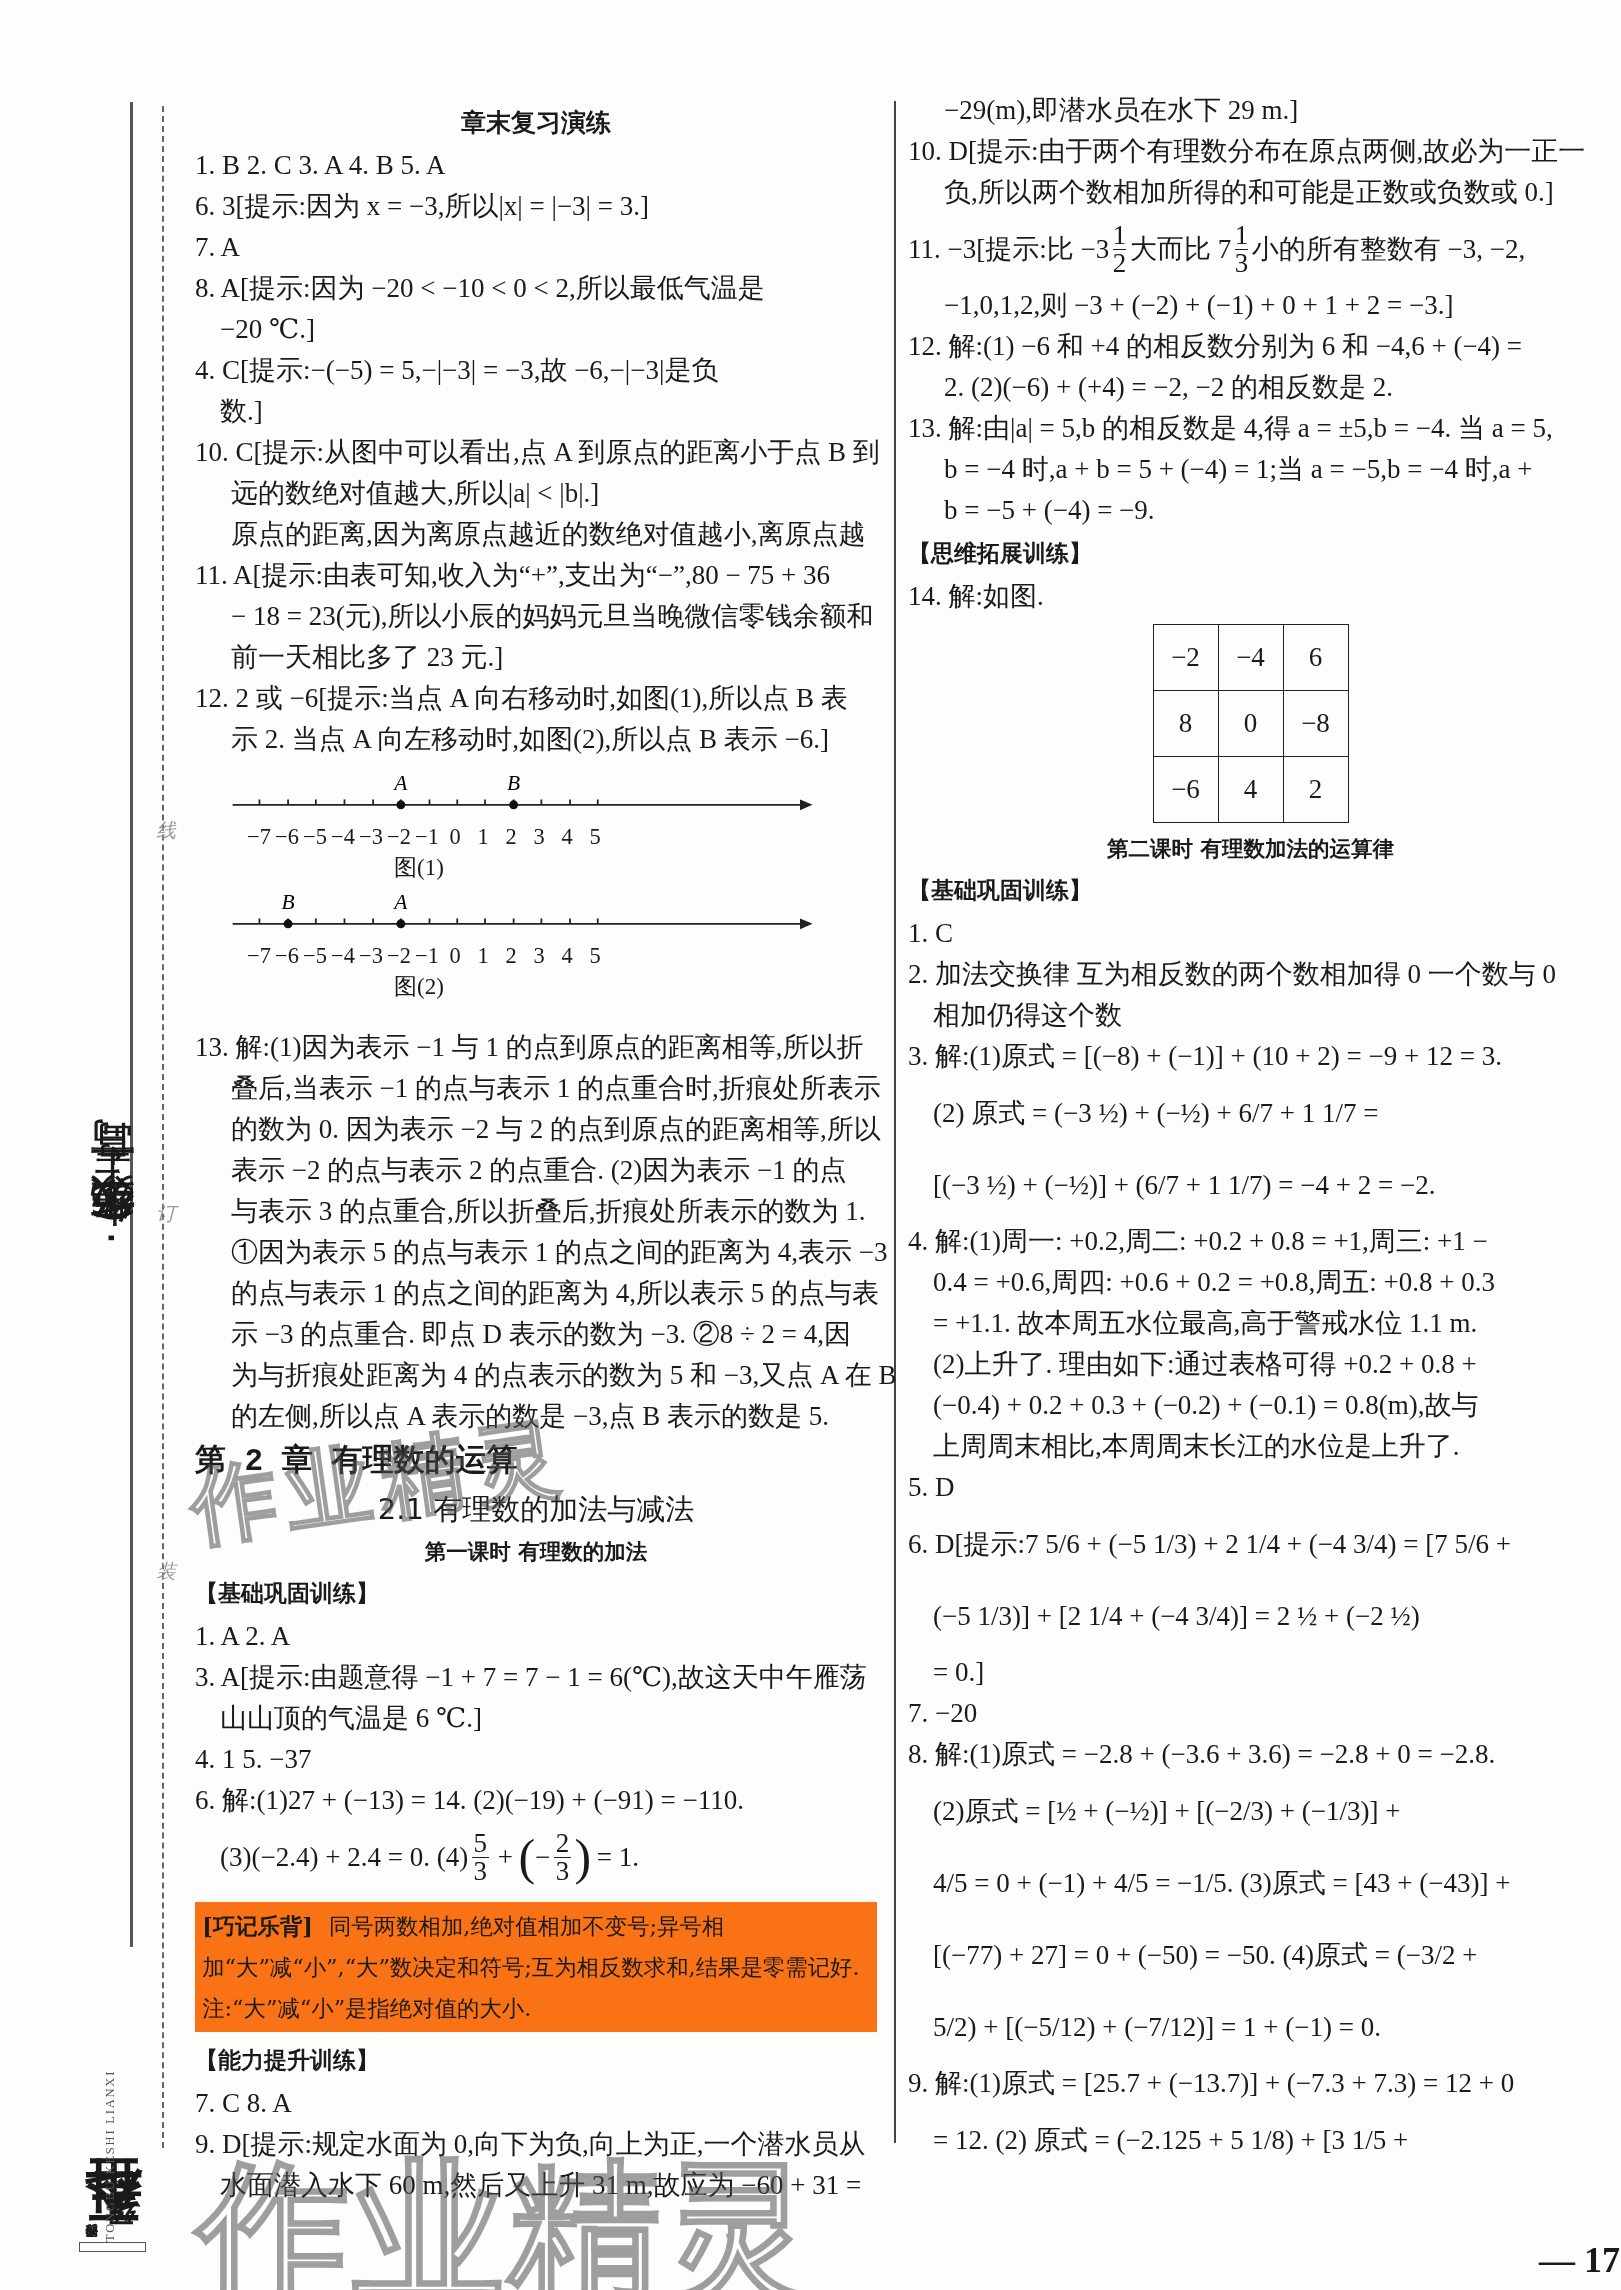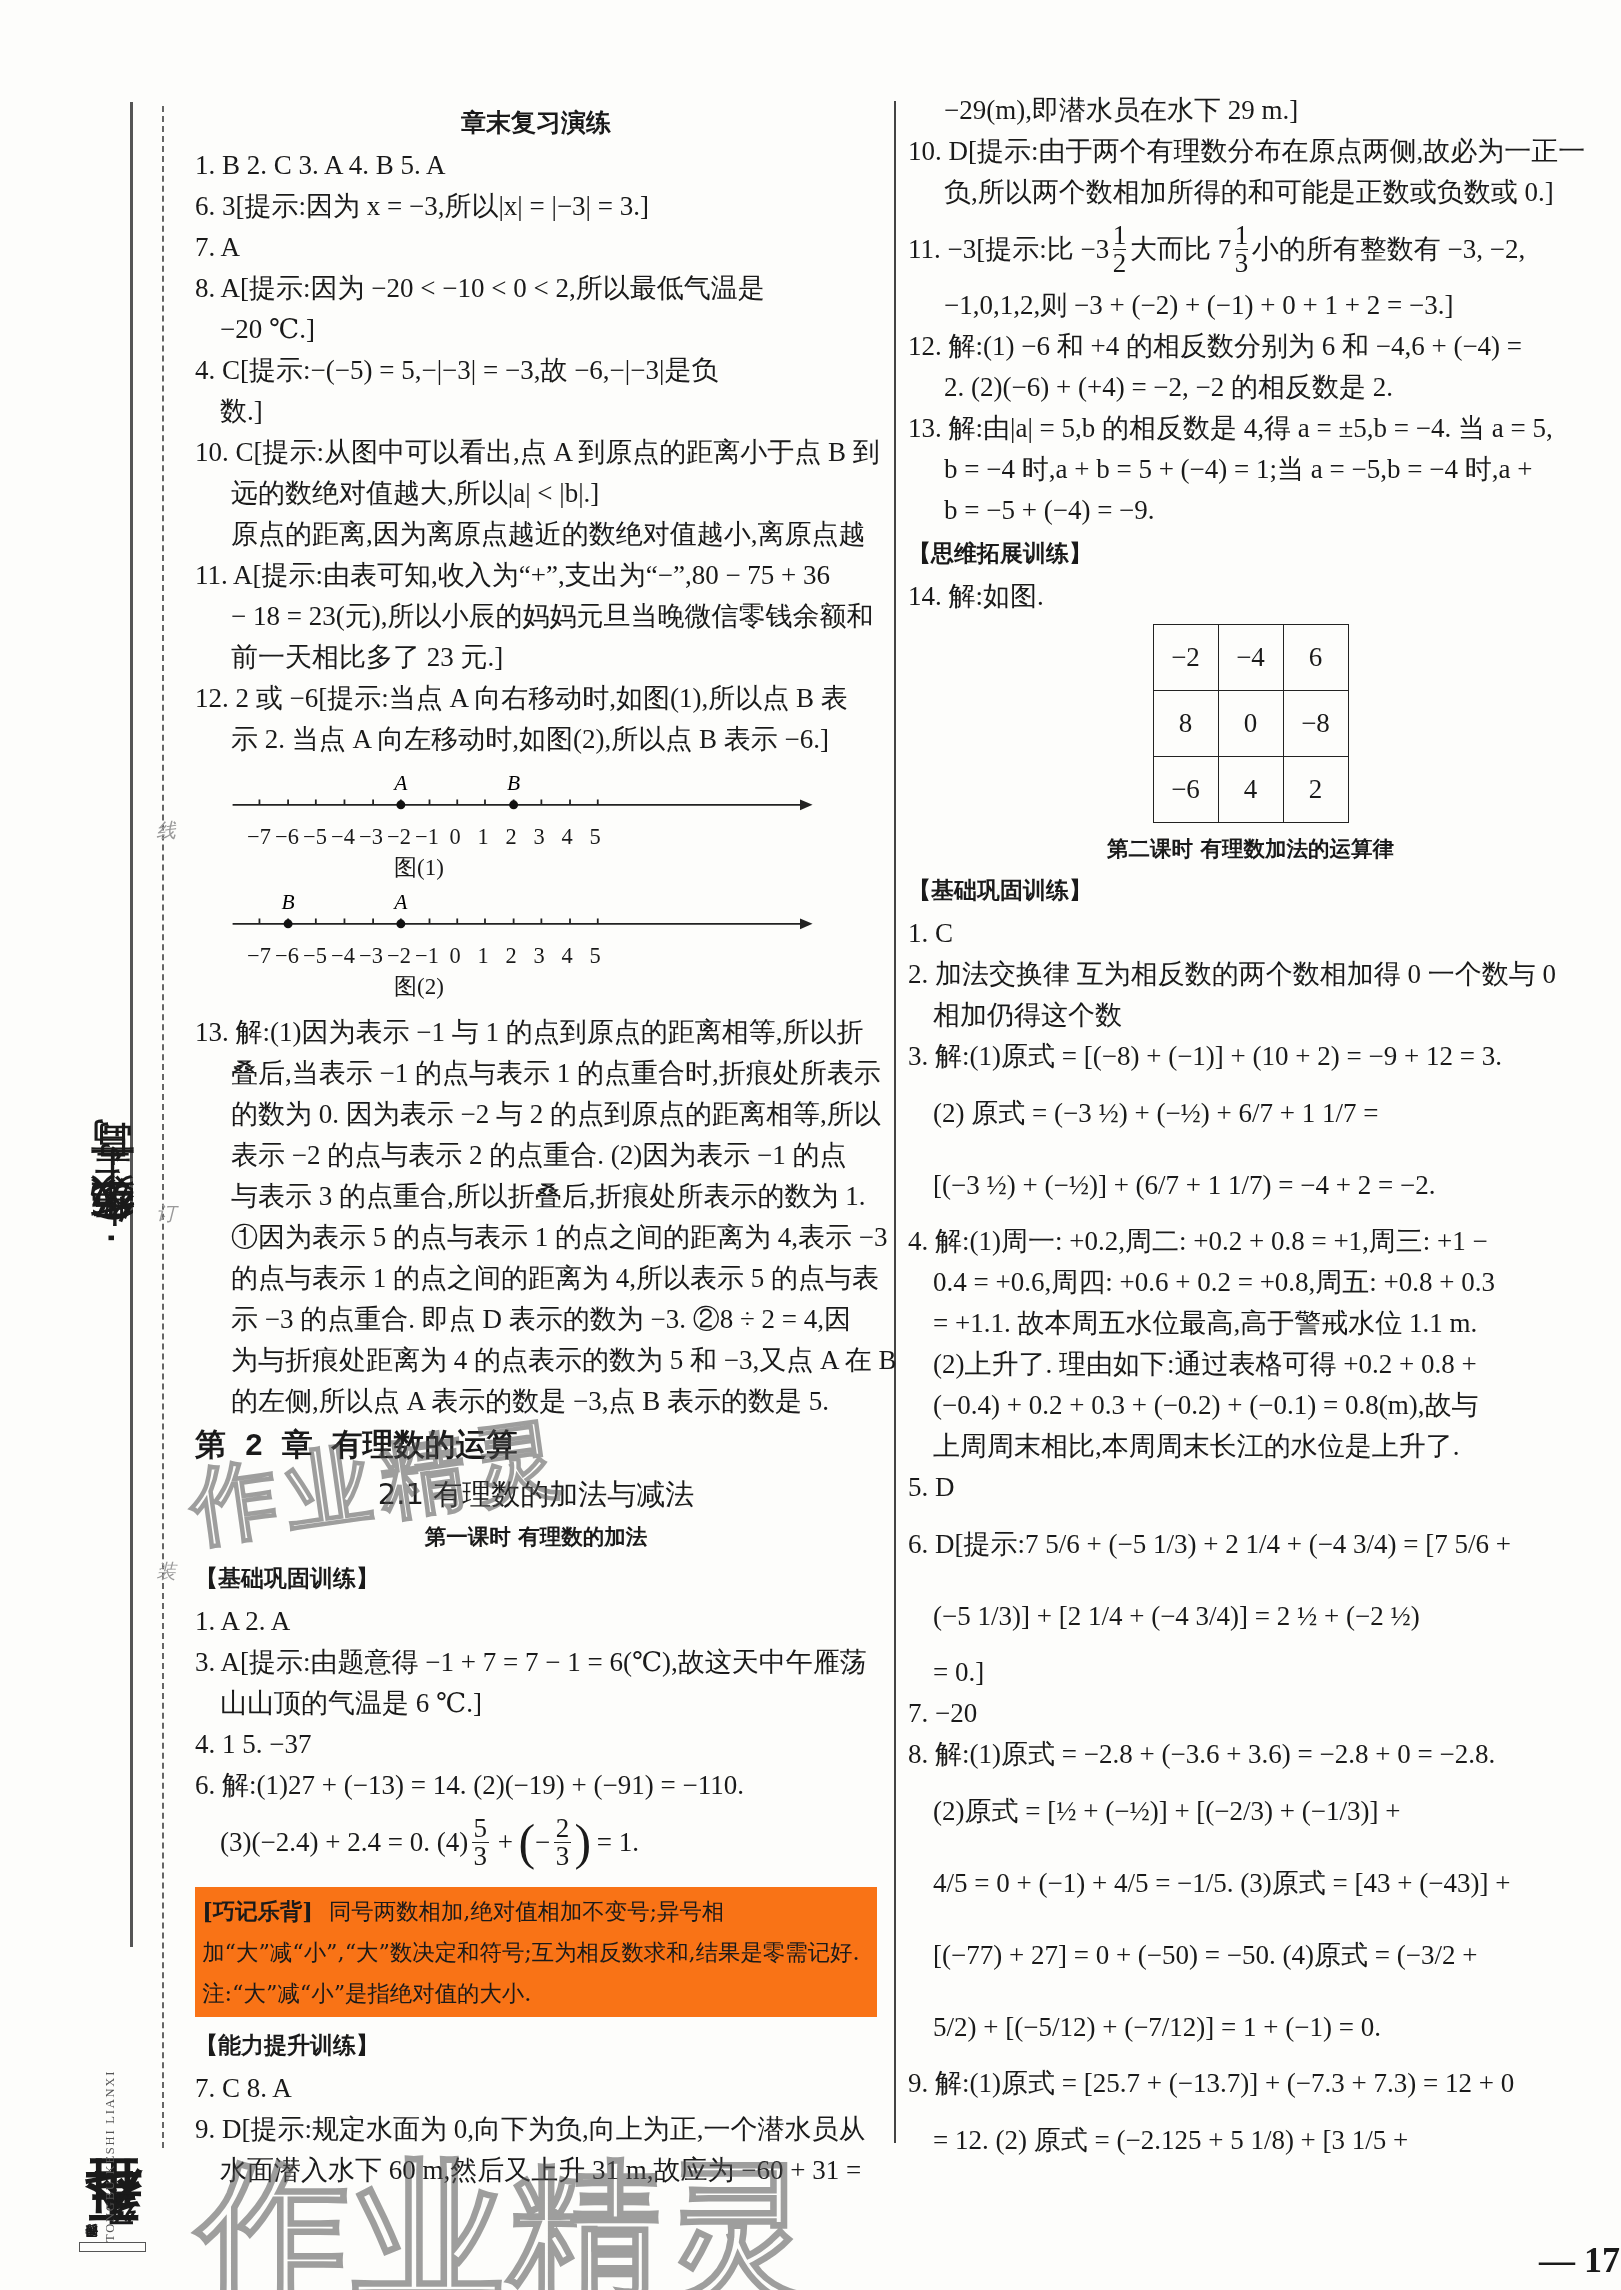--- a/index.html
+++ b/index.html
@@ -167,21 +167,21 @@
     <span style="width:28px;text-align:center">−3</span>
     <span style="width:28px;text-align:center">−2</span>
     <span style="width:28px;text-align:center">−1</span>
     <span style="width:28px;text-align:center">0</span>
     <span style="width:28px;text-align:center">1</span>
     <span style="width:28px;text-align:center">2</span>
     <span style="width:28px;text-align:center">3</span>
     <span style="width:28px;text-align:center">4</span>
     <span style="width:28px;text-align:center">5</span>
   </div>
-  <div class="fig-cap" style="width:448px;margin-bottom:7px">图(2)</div>
+  <div class="fig-cap" style="width:448px;margin-bottom:22px">图(2)</div>
 
   <div class="line">13. 解:(1)因为表示 −1 与 1 的点到原点的距离相等,所以折</div>
   <div class="line ind">叠后,当表示 −1 的点与表示 1 的点重合时,折痕处所表示</div>
   <div class="line ind">的数为 0. 因为表示 −2 与 2 的点到原点的距离相等,所以</div>
   <div class="line ind">表示 −2 的点与表示 2 的点重合.   (2)因为表示 −1 的点</div>
   <div class="line ind">与表示 3 的点重合,所以折叠后,折痕处所表示的数为 1.</div>
   <div class="line ind">①因为表示 5 的点与表示 1 的点之间的距离为 4,表示 −3</div>
   <div class="line ind">的点与表示 1 的点之间的距离为 4,所以表示 5 的点与表</div>
   <div class="line ind">示 −3 的点重合. 即点 D 表示的数为 −3.   ②8 ÷ 2 = 4,因</div>
   <div class="line ind">为与折痕处距离为 4 的点表示的数为 5 和 −3,又点 A 在 B</div>

